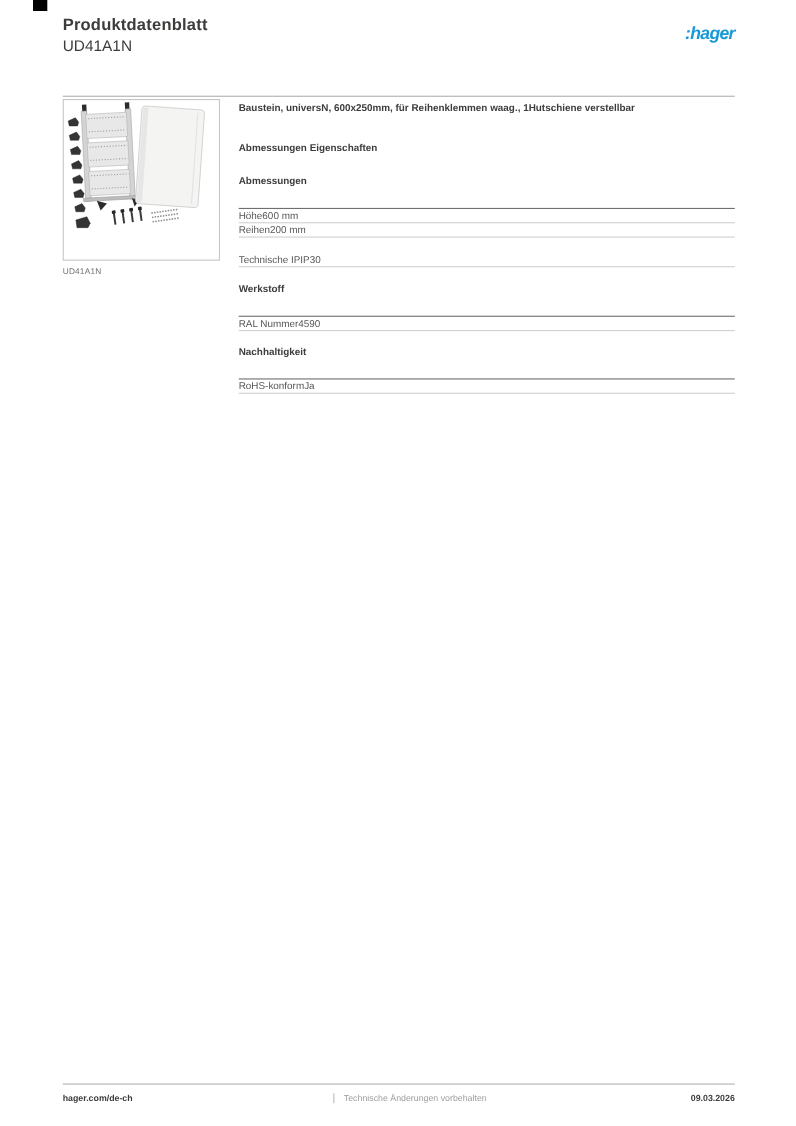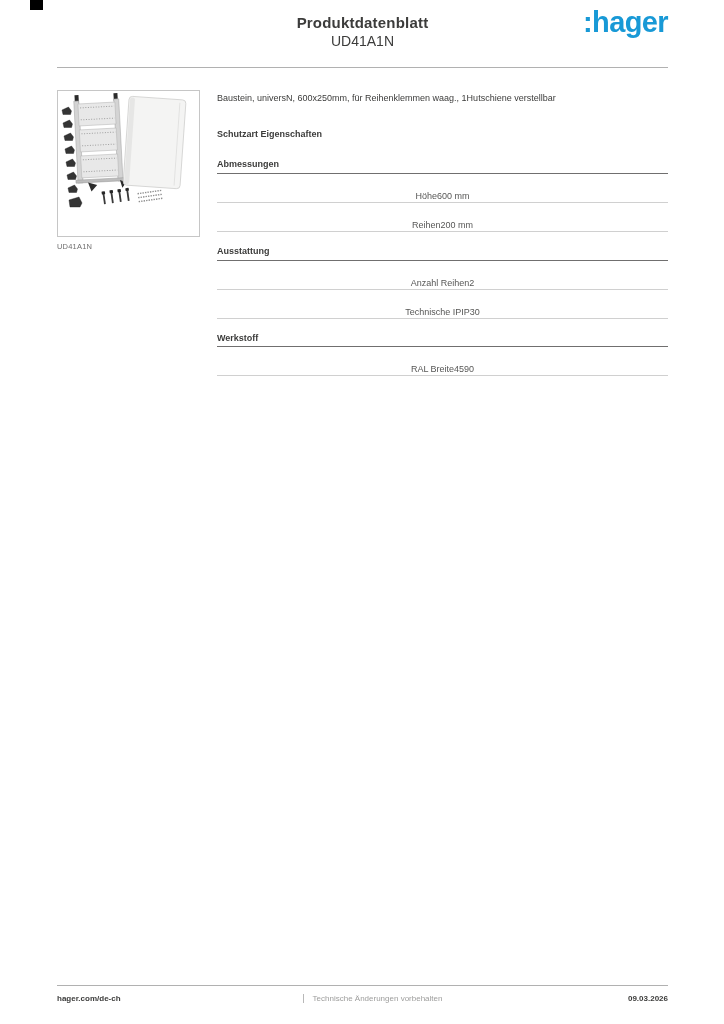--- a/index.html
+++ b/index.html
@@ -15,46 +15,46 @@
   html,body{margin:0;padding:0;}
   body{
     width:724px;height:1024px;background:#ffffff;position:relative;
     font-family:"Liberation Sans", sans-serif;color:var(--ink);
     -webkit-font-smoothing:antialiased;
   }
   .page{position:absolute;inset:0;overflow:hidden;}
   .crop-mark{position:absolute;left:30px;top:0;width:13px;height:10px;background:#000;}
 
   
-  header{position:absolute;left:57px;right:56px;top:0;height:68px;border-bottom:1px solid var(--rule);text-align:center;}
+  header{position:absolute;left:57px;right:56px;top:0;height:88px;border-bottom:1px solid var(--rule);}
   .page-title{font-size:15px;font-weight:bold;margin:14px 0 0;letter-spacing:.2px;line-height:1.15;}
   .page-subtitle{font-size:14px;margin-top:2px;line-height:1.15;}
-  .logo{position:absolute;right:0;top:8px;font-size:29px;font-weight:bold;color:var(--blue);letter-spacing:-.6px;line-height:1;}
+  .logo{position:absolute;right:0;top:23px;font-size:16px;font-weight:bold;color:var(--blue);letter-spacing:-.6px;line-height:1;font-style:italic;}
 
   
   main{position:absolute;top:90px;left:57px;right:56px;display:flex;}
   .left-col{width:143px;flex:0 0 143px;}
   .image-box{width:143px;height:147px;border:1px solid #c6c6c6;background:#fff;overflow:hidden;}
   .image-box svg{display:block;width:100%;height:100%;}
   .image-caption{font-size:7.5px;color:#706f6f;margin-top:5px;letter-spacing:.2px;}
 
   .right-col{flex:1;margin-left:17px;min-width:0;}
-  .product-desc{font-size:9px;font-weight:normal;margin:3px 0 0;line-height:1.25;}
+  .product-desc{font-size:9px;font-weight:bold;margin:3px 0 0;line-height:1.25;}
   .tech-title{font-size:9px;font-weight:bold;margin:25px 0 0;line-height:1.2;}
 
   .spec-section{margin-top:14px;}
   .spec-section.first{margin-top:19px;}
   .spec-section h3{
-    font-size:9px;font-weight:bold;margin:0;padding-bottom:3px;
+    font-size:9px;font-weight:bold;margin:0;padding-bottom:19px;
     border-bottom:1px solid var(--line-dark);line-height:1.2;color:var(--ink);
   }
   .spec-row{
-    display:flex;justify-content:center;align-items:center;
+    display:flex;justify-content:flex-start;align-items:center;
     height:13px;border-bottom:1px solid var(--line-light);
-    font-size:9px;color:var(--row-ink);margin-top:16px;
+    font-size:9px;color:var(--row-ink);
   }
   .spec-label{white-space:nowrap;}
   .spec-value{white-space:nowrap;text-align:right;}
 
   
   footer{
     position:absolute;left:57px;right:56px;top:985px;
     border-top:1px solid var(--rule);padding-top:8px;
     display:flex;align-items:center;font-size:8px;justify-content:flex-end;
   }
@@ -143,58 +143,56 @@
             <line x1="80" y1="105" x2="104" y2="105"></line>
             <line x1="80" y1="109" x2="104" y2="109"></line>
           </g>
         </svg>
       </div>
       <div class="image-caption">UD41A1N</div>
     </aside>
 
     <section class="right-col">
       <p class="product-desc">Baustein, universN, 600x250mm, für Reihenklemmen waag., 1Hutschiene verstellbar</p>
-      <h2 class="tech-title">Schutzart Eigenschaften</h2>
+      <h2 class="tech-title">Abmessungen Eigenschaften</h2>
 
       <div class="spec-section first">
         <h3>Abmessungen</h3>
         <div class="spec-row">
           <span class="spec-label">Höhe</span>
           <span class="spec-value">600 mm</span>
         </div>
         <div class="spec-row">
           <span class="spec-label">Reihen</span>
           <span class="spec-value">200 mm</span>
         </div>
       </div>
 
-      <div class="spec-section">
-        <h3>Ausstattung</h3>
-        <div class="spec-row">
-          <span class="spec-label">Anzahl Reihen</span>
-          <span class="spec-value">2</span>
-        </div>
-      </div>
 
       <div class="spec-section">
         <div class="spec-row">
           <span class="spec-label">Technische IP</span>
           <span class="spec-value">IP30</span>
         </div>
       </div>
 
       <div class="spec-section">
         <h3>Werkstoff</h3>
         <div class="spec-row">
-          <span class="spec-label">RAL Breite</span>
+          <span class="spec-label">RAL Nummer</span>
           <span class="spec-value">4590</span>
         </div>
       </div>
 
       <div class="spec-section">
+        <h3>Nachhaltigkeit</h3>
+        <div class="spec-row">
+          <span class="spec-label">RoHS-konform</span>
+          <span class="spec-value">Ja</span>
+        </div>
       </div>
     </section>
 
   </main>
 
   <footer>
     <a class="f-left" href="#">hager.com/de-ch</a>
     <span class="f-center">
       <span class="f-sep"></span>
       <span>Technische Änderungen vorbehalten</span>

